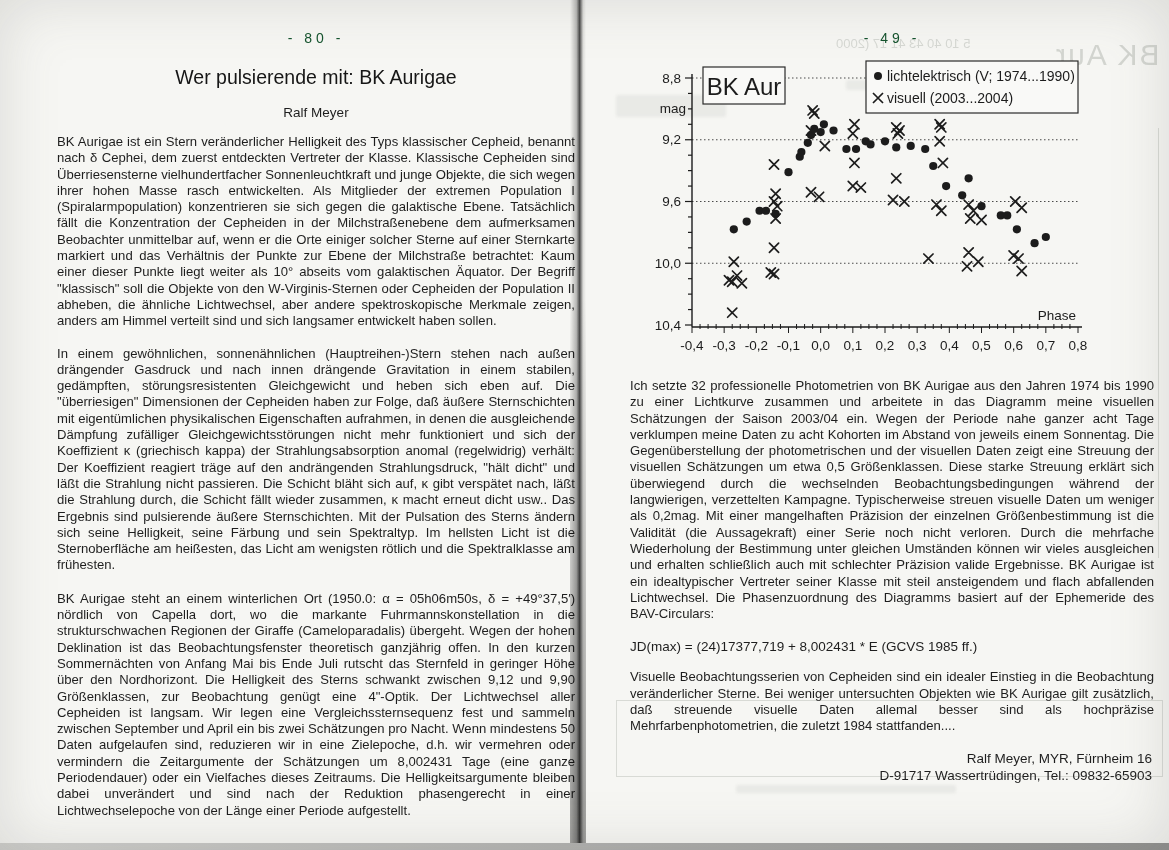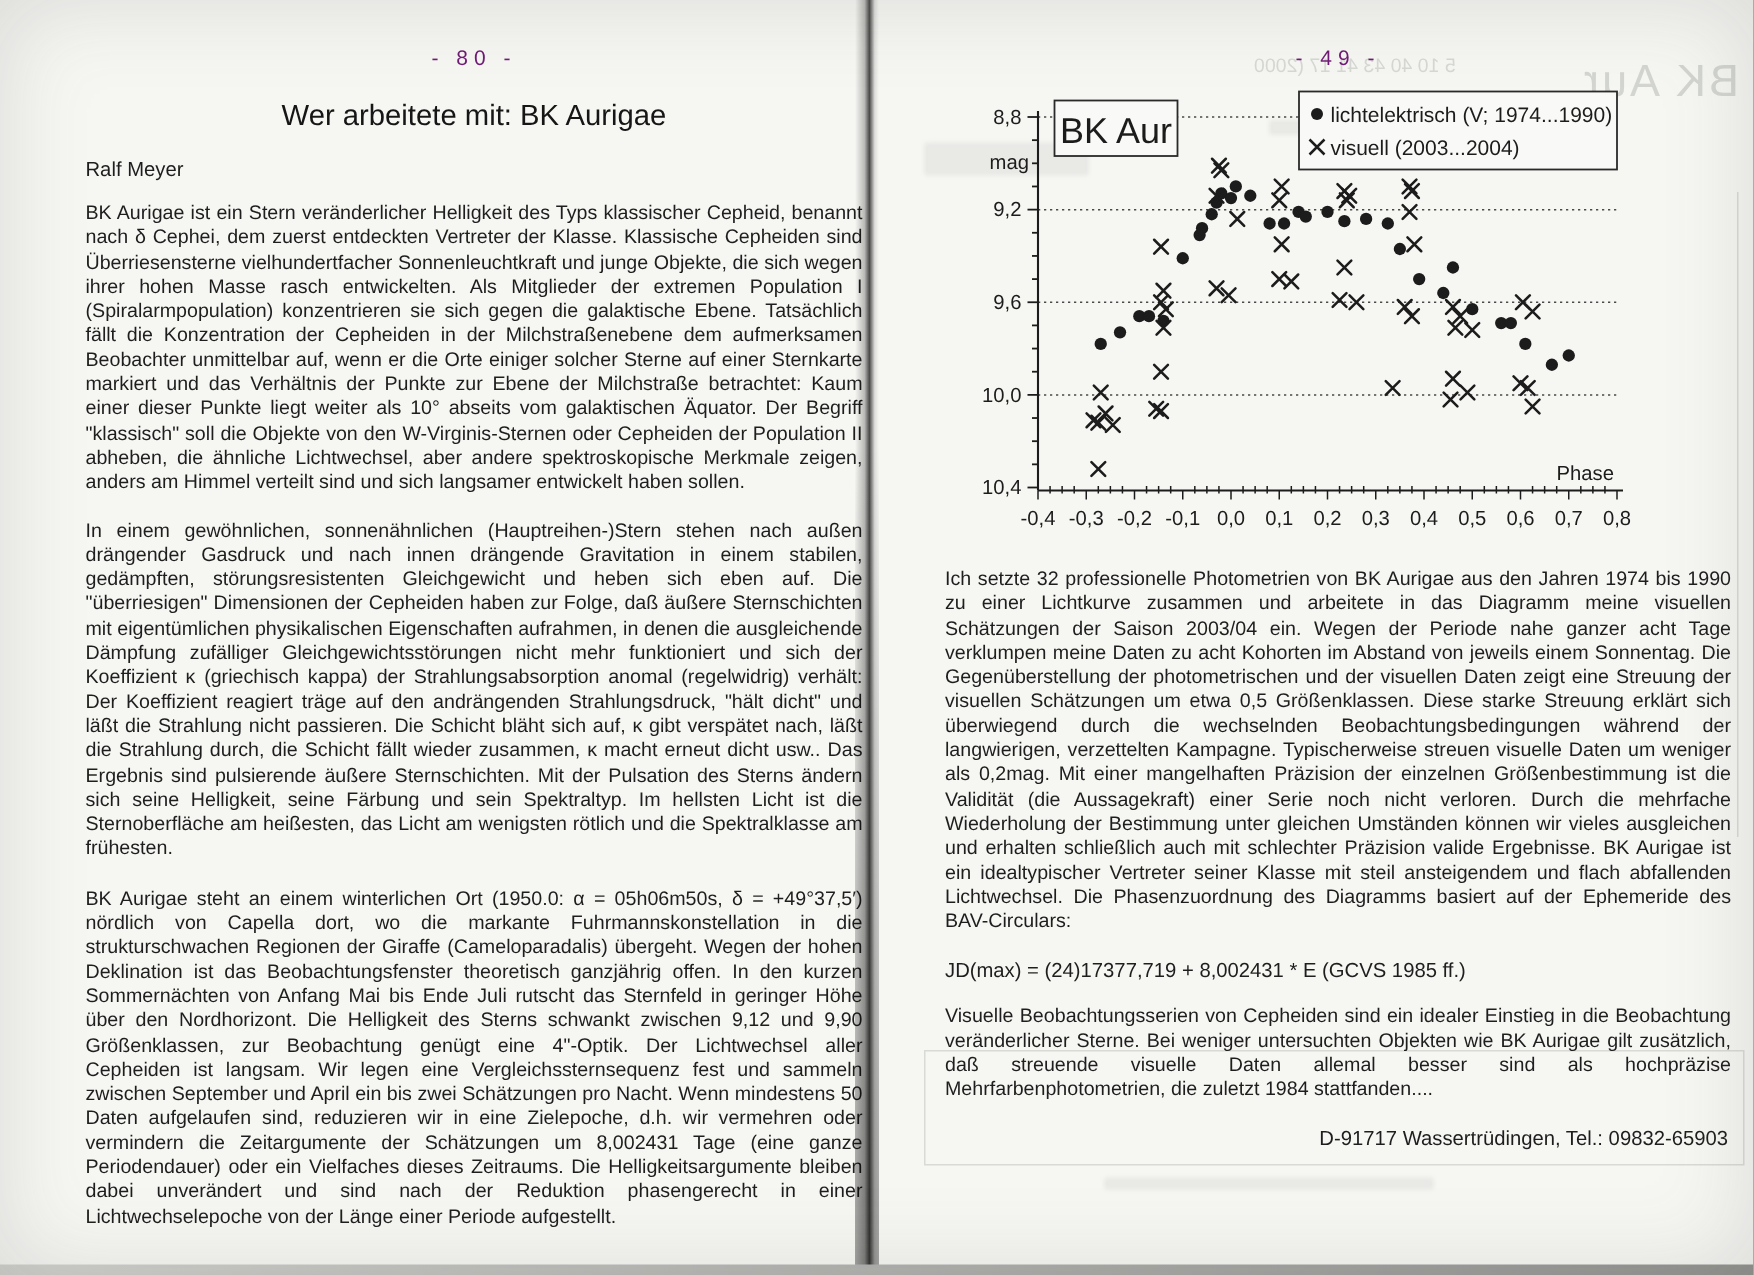--- a/index.html
+++ b/index.html
@@ -5,23 +5,23 @@
   html,body{margin:0;padding:0;background:#777;}
   .scan{position:relative;width:1169px;height:850px;background:#f6f6f3;overflow:hidden;
         font-family:"Liberation Sans",sans-serif;color:#1e1e1e;}
   .scan::after{content:"";position:absolute;inset:0;pointer-events:none;
         box-shadow:inset 0 0 60px rgba(90,90,85,.18);}
   .page{position:absolute;top:0;height:100%;}
   .page-left{left:0;width:572px;}
   .page-right{left:586px;width:583px;}
   .content-l{position:absolute;top:30px;left:57px;width:518px;}
   .content-r{position:absolute;top:30px;left:44px;width:524px;}
-  .pageno{text-align:center;font-size:14px;letter-spacing:4px;color:#701a75;}
+  .pageno{text-align:center;font-size:14px;letter-spacing:4px;color:#14532d;}
   .title{text-align:center;font-size:19.5px;margin-top:20px;color:#161616;}
-  .author{text-align:left;font-size:13.5px;margin-top:16px;}
+  .author{text-align:center;font-size:13.5px;margin-top:16px;}
   p.body{font-size:13.1px;line-height:1.245;text-align:justify;margin:14px 0 0 0;}
   .chart{position:relative;margin-top:4px;height:314px;text-align:right;}
   .formula{text-align:left;font-size:13.5px;margin:17px 0 0 0;}
   .signature{text-align:right;font-size:13.5px;line-height:1.3;margin-top:15px;padding-right:2px;}
   .fold{position:absolute;left:570px;top:0;width:16px;height:100%;
         background:linear-gradient(to right,rgba(0,0,0,0),rgba(0,0,0,.25) 40%,rgba(25,25,25,.78) 60%,rgba(0,0,0,.10) 82%,rgba(0,0,0,0));}
   .fold::after{content:"";position:absolute;inset:0;
         background:linear-gradient(to bottom,rgba(0,0,0,0) 35%,rgba(0,0,0,.35));}
   .bottom-edge{position:absolute;left:0;bottom:0;width:100%;height:7px;
         background:linear-gradient(to right,#d2d2cf,#929290);}
@@ -32,21 +32,21 @@
   svg text{font-family:"Liberation Sans",sans-serif;fill:#1c1c1c;}
 </style>
 </head>
 <body>
 
 <div class="scan">
 
   <div class="page page-left">
     <div class="content-l">
       <div class="pageno">- 80 -</div>
-      <div class="title">Wer arbeitete mit: BK Aurigae</div>
+      <div class="title">Wer pulsierende mit: BK Aurigae</div>
       <div class="author">Ralf Meyer</div>
       <p class="body">BK Aurigae ist ein Stern veränderlicher Helligkeit des Typs klassischer Cepheid, benannt nach δ Cephei, dem zuerst entdeckten Vertreter der Klasse. Klassische Cepheiden sind Überriesensterne vielhundertfacher Sonnenleuchtkraft und junge Objekte, die sich wegen ihrer hohen Masse rasch entwickelten. Als Mitglieder der extremen Population I (Spiralarmpopulation) konzentrieren sie sich gegen die galaktische Ebene. Tatsächlich fällt die Konzentration der Cepheiden in der Milchstraßenebene dem aufmerksamen Beobachter unmittelbar auf, wenn er die Orte einiger solcher Sterne auf einer Sternkarte markiert und das Verhältnis der Punkte zur Ebene der Milchstraße betrachtet: Kaum einer dieser Punkte liegt weiter als 10° abseits vom galaktischen Äquator. Der Begriff "klassisch" soll die Objekte von den W-Virginis-Sternen oder Cepheiden der Population II abheben, die ähnliche Lichtwechsel, aber andere spektroskopische Merkmale zeigen, anders am Himmel verteilt sind und sich langsamer entwickelt haben sollen.</p>
       <p class="body" style="margin-top:16px">In einem gewöhnlichen, sonnenähnlichen (Hauptreihen-)Stern stehen nach außen drängender Gasdruck und nach innen drängende Gravitation in einem stabilen, gedämpften, störungsresistenten Gleichgewicht und heben sich eben auf. Die "überriesigen" Dimensionen der Cepheiden haben zur Folge, daß äußere Sternschichten mit eigentümlichen physikalischen Eigenschaften aufrahmen, in denen die ausgleichende Dämpfung zufälliger Gleichgewichtsstörungen nicht mehr funktioniert und sich der Koeffizient κ (griechisch kappa) der Strahlungsabsorption anomal (regelwidrig) verhält: Der Koeffizient reagiert träge auf den andrängenden Strahlungsdruck, "hält dicht" und läßt die Strahlung nicht passieren. Die Schicht bläht sich auf, κ gibt verspätet nach, läßt die Strahlung durch, die Schicht fällt wieder zusammen, κ macht erneut dicht usw.. Das Ergebnis sind pulsierende äußere Sternschichten. Mit der Pulsation des Sterns ändern sich seine Helligkeit, seine Färbung und sein Spektraltyp. Im hellsten Licht ist die Sternoberfläche am heißesten, das Licht am wenigsten rötlich und die Spektralklasse am frühesten.</p>
       <p class="body" style="margin-top:17px">BK Aurigae steht an einem winterlichen Ort (1950.0: α = 05h06m50s, δ = +49°37,5′) nördlich von Capella dort, wo die markante Fuhrmannskonstellation in die strukturschwachen Regionen der Giraffe (Cameloparadalis) übergeht. Wegen der hohen Deklination ist das Beobachtungsfenster theoretisch ganzjährig offen. In den kurzen Sommernächten von Anfang Mai bis Ende Juli rutscht das Sternfeld in geringer Höhe über den Nordhorizont. Die Helligkeit des Sterns schwankt zwischen 9,12 und 9,90 Größenklassen, zur Beobachtung genügt eine 4"-Optik. Der Lichtwechsel aller Cepheiden ist langsam. Wir legen eine Vergleichssternsequenz fest und sammeln zwischen September und April ein bis zwei Schätzungen pro Nacht. Wenn mindestens 50 Daten aufgelaufen sind, reduzieren wir in eine Zielepoche, d.h. wir vermehren oder vermindern die Zeitargumente der Schätzungen um 8,002431 Tage (eine ganze Periodendauer) oder ein Vielfaches dieses Zeitraums. Die Helligkeitsargumente bleiben dabei unverändert und sind nach der Reduktion phasengerecht in einer Lichtwechselepoche von der Länge einer Periode aufgestellt.</p>
     </div>
   </div>
 
   <div class="page page-right">
 
     <div class="ghost mirror" style="left:468px;top:38px;font-size:30px;letter-spacing:2px;opacity:.55;filter:blur(.5px)">BK Aur</div>
@@ -255,20 +255,21 @@
               <path d="M383.89166666666665 204.01875 L393.0916666666667 213.21875 M393.0916666666667 204.01875 L383.89166666666665 213.21875" stroke="#1c1c1c" stroke-width="1.7" stroke-linecap="round"></path>
               <path d="M387.10833333333323 216.36875000000006 L396.3083333333333 225.56875000000005 M396.3083333333333 216.36875000000006 L387.10833333333323 225.56875000000005" stroke="#1c1c1c" stroke-width="1.7" stroke-linecap="round"></path>
             </g>
           </svg>
       </div>
 
       <p class="body" style="margin-top:14px">Ich setzte 32 professionelle Photometrien von BK Aurigae aus den Jahren 1974 bis 1990 zu einer Lichtkurve zusammen und arbeitete in das Diagramm meine visuellen Schätzungen der Saison 2003/04 ein. Wegen der Periode nahe ganzer acht Tage verklumpen meine Daten zu acht Kohorten im Abstand von jeweils einem Sonnentag. Die Gegenüberstellung der photometrischen und der visuellen Daten zeigt eine Streuung der visuellen Schätzungen um etwa 0,5 Größenklassen. Diese starke Streuung erklärt sich überwiegend durch die wechselnden Beobachtungsbedingungen während der langwierigen, verzettelten Kampagne. Typischerweise streuen visuelle Daten um weniger als 0,2mag. Mit einer mangelhaften Präzision der einzelnen Größenbestimmung ist die Validität (die Aussagekraft) einer Serie noch nicht verloren. Durch die mehrfache Wiederholung der Bestimmung unter gleichen Umständen können wir vieles ausgleichen und erhalten schließlich auch mit schlechter Präzision valide Ergebnisse. BK Aurigae ist ein idealtypischer Vertreter seiner Klasse mit steil ansteigendem und flach abfallenden Lichtwechsel. Die Phasenzuordnung des Diagramms basiert auf der Ephemeride des BAV-Circulars:</p>
       <div class="formula">JD(max) = (24)17377,719 + 8,002431 * E (GCVS 1985 ff.)</div>
       <p class="body" style="margin-top:15px">Visuelle Beobachtungsserien von Cepheiden sind ein idealer Einstieg in die Beobachtung veränderlicher Sterne. Bei weniger untersuchten Objekten wie BK Aurigae gilt zusätzlich, daß streuende visuelle Daten allemal besser sind als hochpräzise Mehrfarbenphotometrien, die zuletzt 1984 stattfanden....</p>
       <div class="signature">
+        <div>Ralf Meyer, MYR, Fürnheim 16</div>
         <div>D-91717 Wassertrüdingen, Tel.: 09832-65903</div>
       </div>
     </div>
   </div>
 
   <div class="fold"></div>
   <div class="bottom-edge"></div>
 </div>
 
 </body></html>

